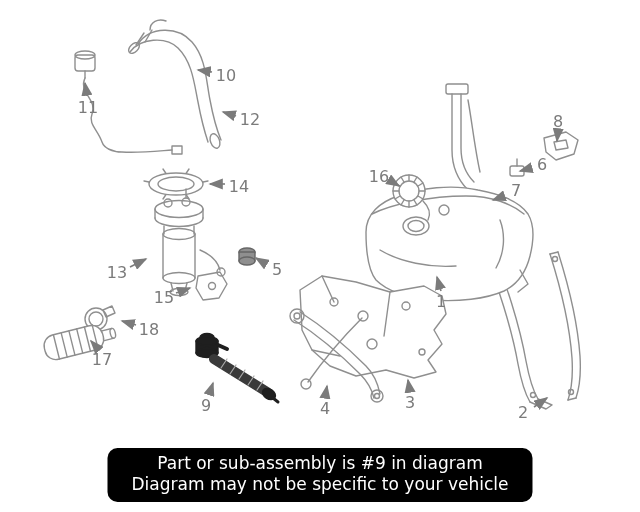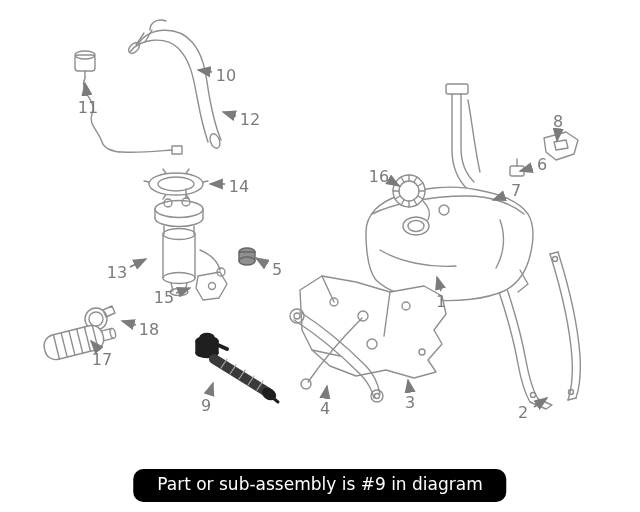--- a/index.html
+++ b/index.html
@@ -239,14 +239,15 @@
         <line x1="391" y1="181" x2="399" y2="186" class="lead" marker-end="url(#arrowhead)"></line>
         <text x="102" y="360" class="part-num">17</text>
         <line x1="99" y1="350" x2="91" y2="341" class="lead" marker-end="url(#arrowhead)"></line>
         <text x="149" y="330" class="part-num">18</text>
         <line x1="136" y1="325" x2="122" y2="321" class="lead" marker-end="url(#arrowhead)"></line>
       </g>
   </svg>
 
   <div class="banner">
     <div>Part or sub-assembly is #9 in diagram</div>
+    <div>Diagram may not be specific to your vehicle</div>
   </div>
 </div>
 
 </body></html>

